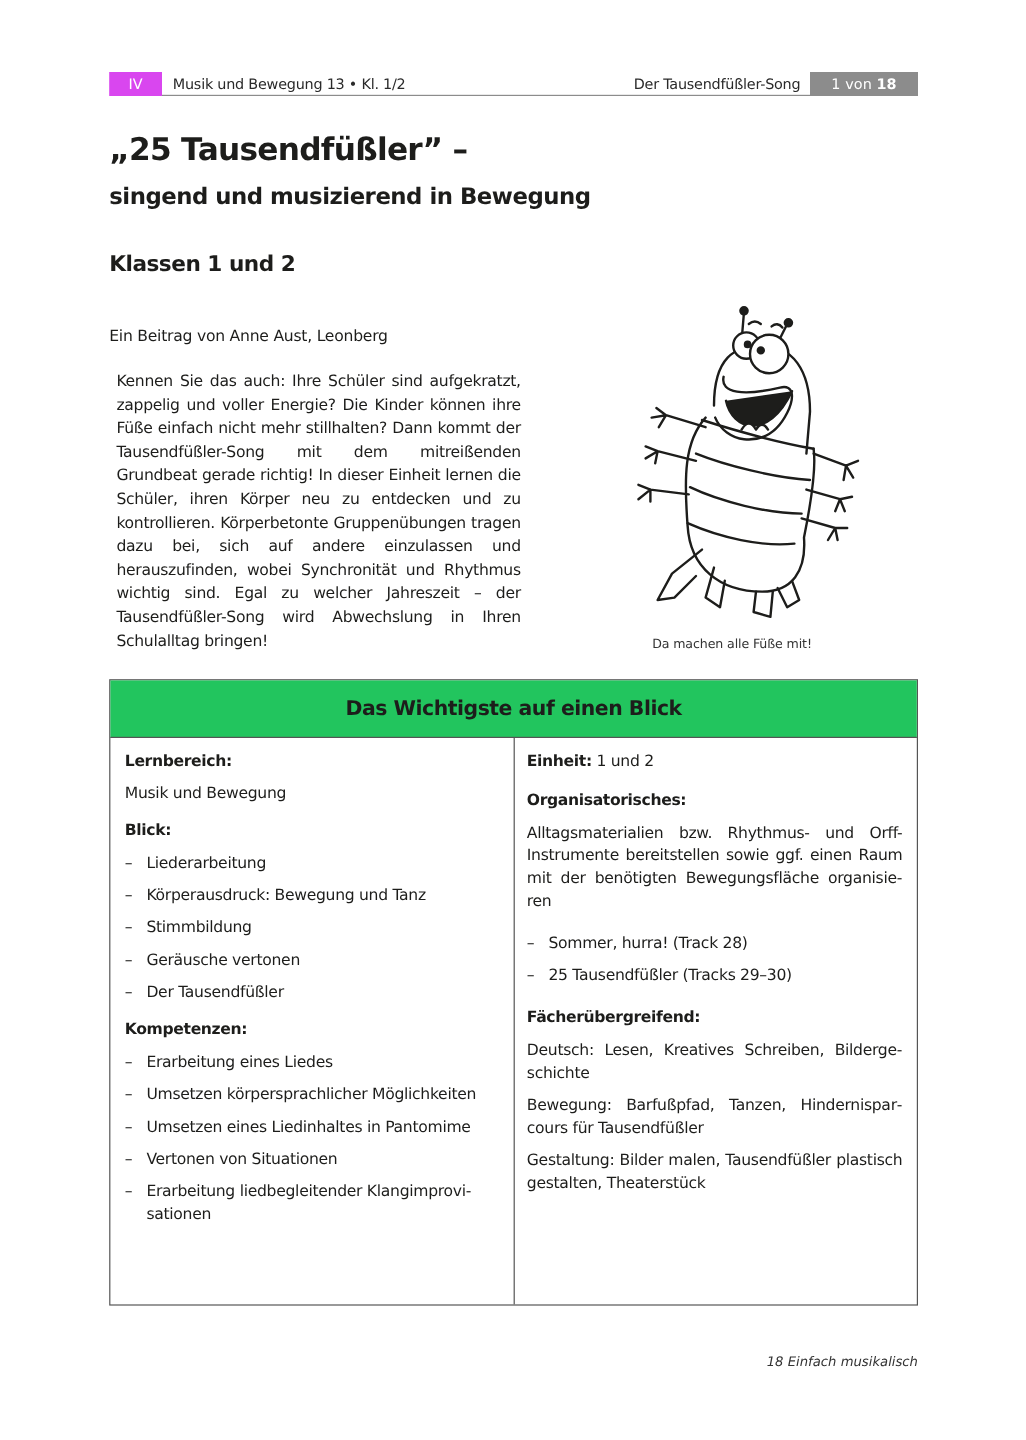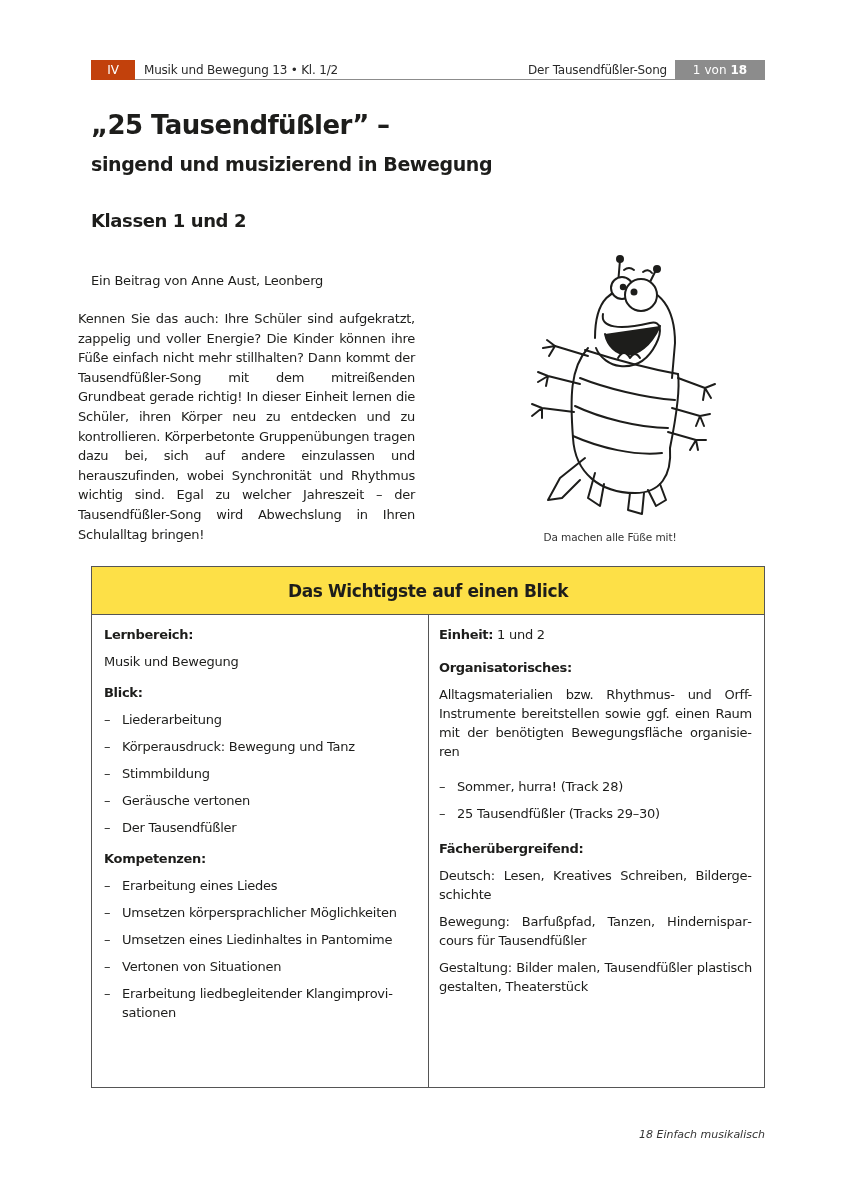--- a/index.html
+++ b/index.html
@@ -1,37 +1,37 @@
 <!DOCTYPE html>
 <html><head>
 <meta charset="utf-8">
 <style>
   html, body { margin: 0; padding: 0; background: #ffffff; }
   body { width: 855px; height: 1200px; position: relative; font-family: "DejaVu Sans", sans-serif; color: #1d1d1b; overflow: hidden; }
 
   
   .header { position: absolute; left: 91px; top: 60px; width: 674px; height: 20px; display: flex; align-items: stretch; font-size: 12px; }
-  .hdr-sec { background: #c2410c; color: #ffffff; width: 44px; display: flex; align-items: center; justify-content: center; font-size: 12px; }
+  .hdr-sec { background: #d946ef; color: #ffffff; width: 44px; display: flex; align-items: center; justify-content: center; font-size: 12px; }
   .hdr-mid { flex: 1; display: flex; align-items: center; justify-content: space-between; padding: 0 8px 0 9px; border-bottom: 1px solid #8c8c8c; box-sizing: border-box; color: #2a2a2a; letter-spacing: -0.2px; }
   .hdr-page { background: #8c8c8c; color: #ffffff; width: 90px; display: flex; align-items: center; justify-content: center; gap: 4px; font-size: 12px; }
   .hdr-page b { font-weight: bold; }
 
   .title { position: absolute; left: 91px; top: 110px; margin: 0; font-size: 26px; font-weight: bold; letter-spacing: -0.6px; line-height: 30px; }
   .subtitle { position: absolute; left: 91px; top: 152px; margin: 0; font-size: 19px; font-weight: bold; letter-spacing: -0.4px; line-height: 24px; }
   .classes { position: absolute; left: 91px; top: 209px; margin: 0; font-size: 18px; font-weight: bold; letter-spacing: -0.4px; line-height: 24px; }
 
   .author { position: absolute; left: 91px; top: 273px; font-size: 13px; letter-spacing: -0.2px; }
-  .intro { position: absolute; left: 78px; top: 309px; width: 337px; font-size: 13px; line-height: 19.6px; text-align: justify; letter-spacing: -0.25px; hyphens: manual; }
+  .intro { position: absolute; left: 97px; top: 309px; width: 337px; font-size: 13px; line-height: 19.6px; text-align: justify; letter-spacing: -0.25px; hyphens: manual; }
 
   .illustration { position: absolute; left: 500px; top: 248px; width: 220px; height: 270px; }
   .caption { position: absolute; left: 505px; top: 531px; width: 210px; text-align: center; font-size: 10.5px; color: #333; letter-spacing: -0.1px; }
 
   
   .box { position: absolute; left: 91px; top: 566px; width: 674px; height: 522px; border: 1px solid #555; box-sizing: border-box; }
-  .box-head { height: 47px; background: #fde047; border-bottom: 1px solid #555; display: flex; align-items: center; justify-content: center; font-size: 17px; font-weight: bold; letter-spacing: -0.4px; }
+  .box-head { height: 47px; background: #22c55e; border-bottom: 1px solid #555; display: flex; align-items: center; justify-content: center; font-size: 17px; font-weight: bold; letter-spacing: -0.4px; }
   .box-body { display: flex; height: calc(100% - 48px); }
   .col { box-sizing: border-box; padding: 10px 12px 0 12px; font-size: 13px; letter-spacing: -0.25px; }
   .col-left { width: 337px; border-right: 1px solid #555; }
   .col-right { flex: 1; padding-left: 10px; }
   .lbl { font-weight: bold; font-size: 13px; letter-spacing: -0.3px; }
   .para { line-height: 19px; margin: 0; }
   .blk { margin-bottom: 12px; }
   .li { display: flex; line-height: 19px; margin-top: 8px; }
   .li .dash { width: 18px; flex: none; }
   .li .txt { flex: 1; }

